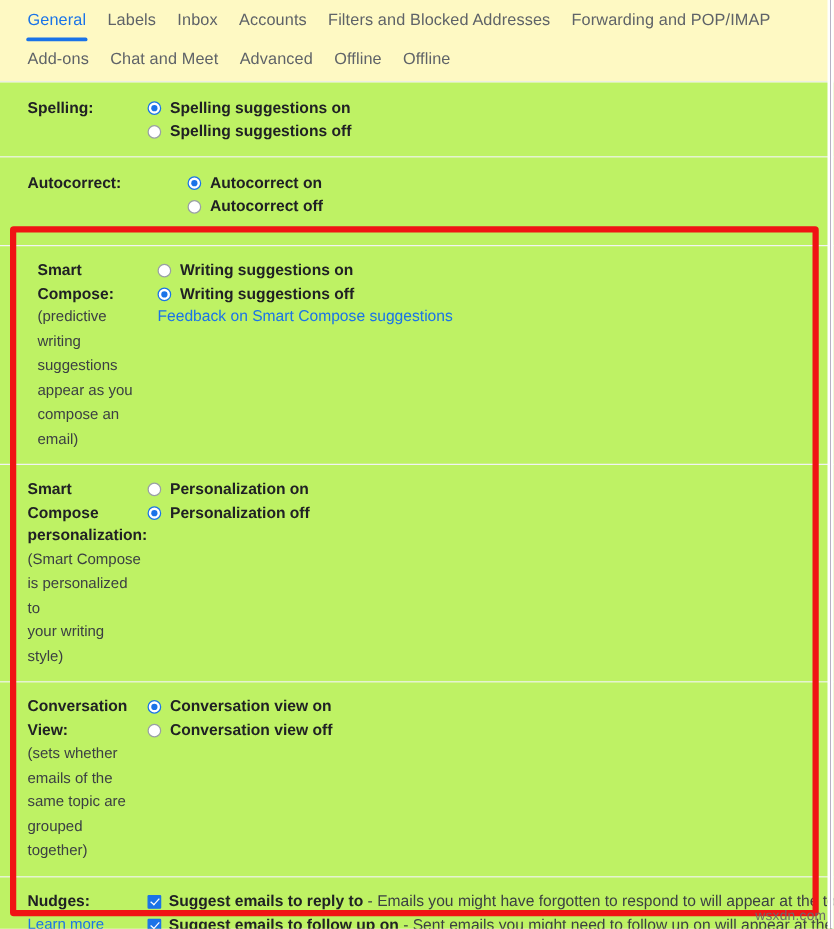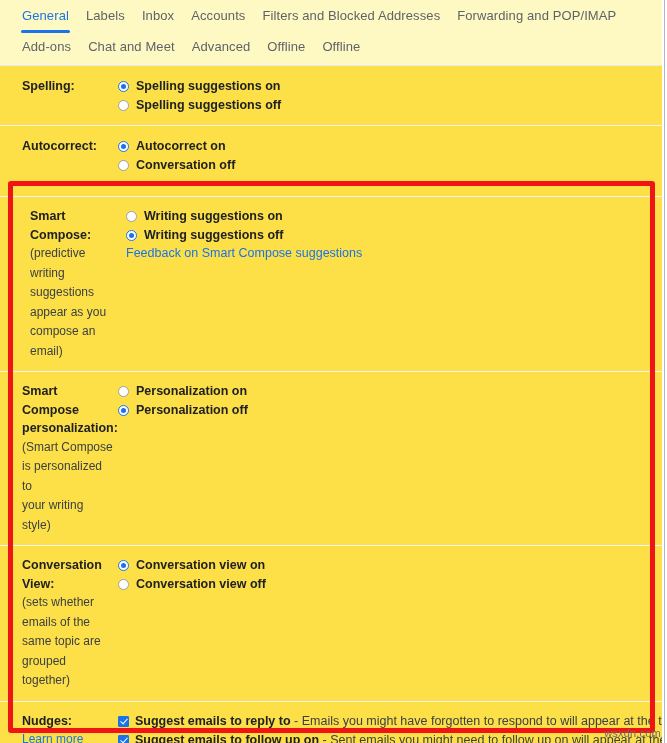--- a/index.html
+++ b/index.html
@@ -65,21 +65,21 @@
   
   .settings {
     position: relative;
     background: #ffffff;
   }
   .row {
     display: flex;
     align-items: flex-start;
     padding: 9px 0 9px 22px;
     border-bottom: 1px solid #f1f3f4;
-    background: #fde047;
+    background: #bef264;
   }
   .label-col {
     width: 96px;
     flex: 0 0 96px;
     padding-right: 4px;
     box-sizing: border-box;
   }
   .label-main {
     font-weight: bold;
     font-size: 12.5px;
@@ -269,32 +269,32 @@
         <span class="radio on"></span>
         <span class="opt-text">Spelling suggestions on</span>
       </div>
       <div class="opt">
         <span class="radio"></span>
         <span class="opt-text">Spelling suggestions off</span>
       </div>
     </div>
   </div>
 
-  <div class="row" style="padding-top:11px;padding-bottom:22px;">
+  <div class="row" style="padding-top:11px;padding-bottom:22px;gap:32px;">
     <div class="label-col">
       <div class="label-main">Autocorrect:</div>
     </div>
     <div class="opt-col">
       <div class="opt">
         <span class="radio on"></span>
         <span class="opt-text">Autocorrect on</span>
       </div>
       <div class="opt">
         <span class="radio"></span>
-        <span class="opt-text">Conversation off</span>
+        <span class="opt-text">Autocorrect off</span>
       </div>
     </div>
   </div>
 
   <div class="row" style="padding-top:10px;padding-bottom:10px;padding-left:30px;">
     <div class="label-col">
       <div class="label-main">Smart</div>
       <div class="label-main">Compose:</div>
       <div class="label-sub">(predictive writing</div>
       <div class="label-sub">suggestions</div>

